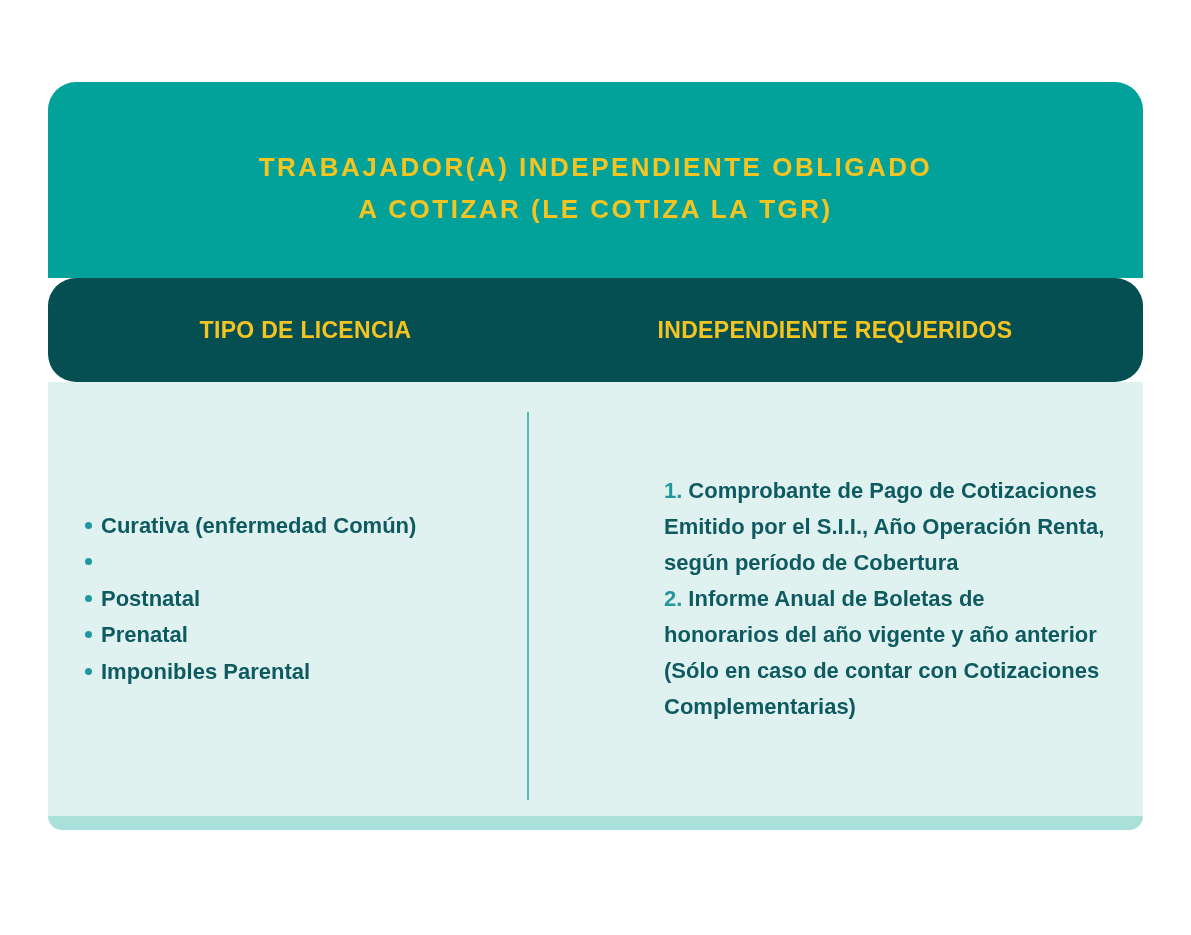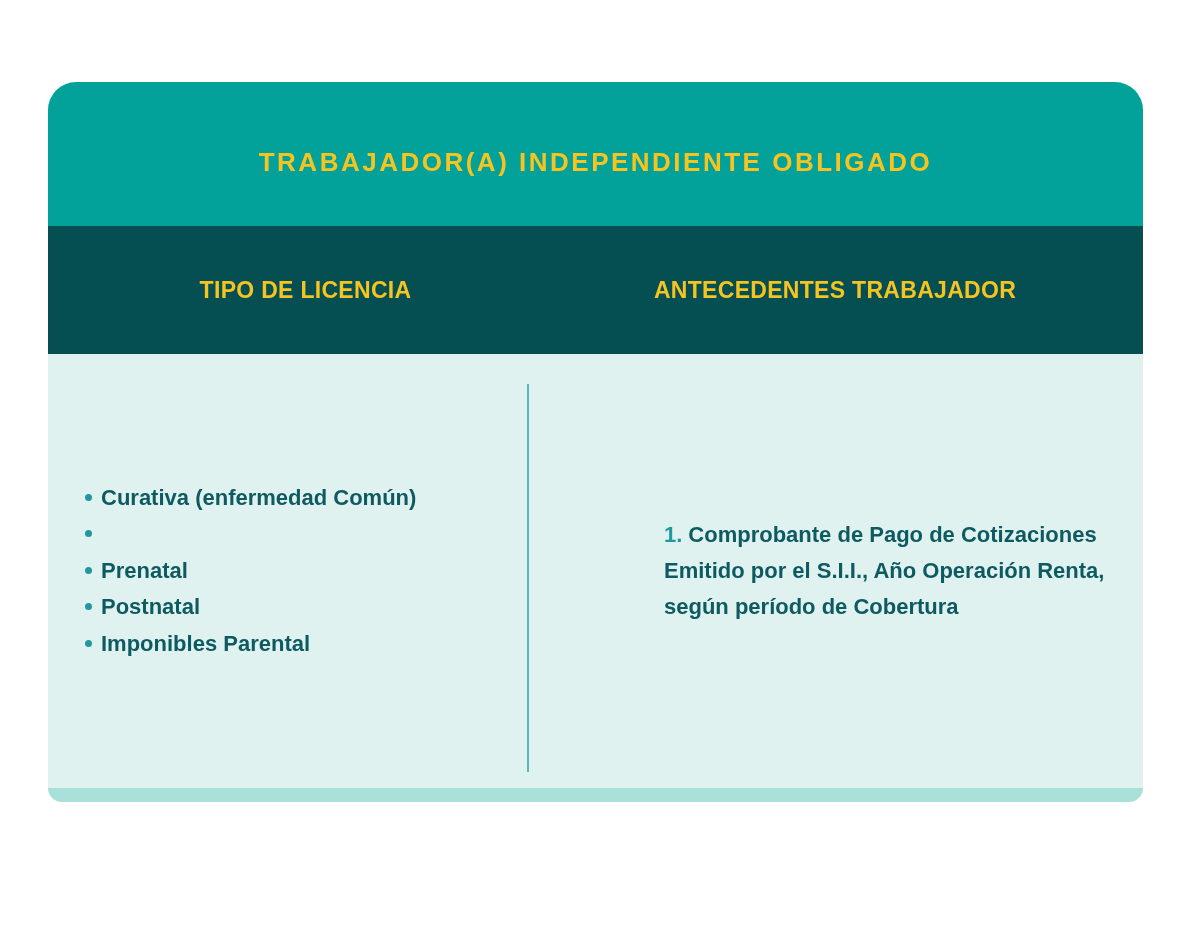--- a/index.html
+++ b/index.html
@@ -17,43 +17,44 @@
   body{font-family:"Liberation Sans","DejaVu Sans",sans-serif;}
 
   .card{
     position:absolute;
     left:48px;
     top:82px;
     width:1095px;
   }
 
   .card-header{
-    height:144px;
+    height:196px;
     background:var(--header-teal,#02A29A);
     border-radius:28px 28px 0 0;
     display:flex;
     flex-direction:column;
     justify-content:center;
     align-items:center;
     padding-top:16px;
   }
   .title-line{
     color:var(--accent-gold,#F5C421);
     font-size:26px;
     font-weight:700;
     letter-spacing:2.5px;
     line-height:42px;
     text-align:center;
   }
 
   .col-headers{
-    height:128px;
+    height:104px;
     background:var(--band-dark-teal,#054F53);
     display:flex;
     align-items:center;
+    border-radius:28px;
   }
   .col-h{
     color:var(--accent-gold,#F5C421);
     font-size:23px;
     font-weight:700;
     text-align:center;
     letter-spacing:0.3px;
   }
   .col-h.left{width:479px;padding-left:36px;}
   .col-h.right{flex:1;}
@@ -126,40 +127,42 @@
     border-radius:0 0 16px 16px;
   }
 </style>
 </head>
 <body>
 
 <div class="card">
 
   <div class="card-header">
     <div class="title-line">TRABAJADOR(A) INDEPENDIENTE OBLIGADO</div>
+    <div class="title-line">A COTIZAR (LE COTIZA LA TGR)</div>
   </div>
 
   <div class="col-headers">
     <div class="col-h left">TIPO DE LICENCIA</div>
-    <div class="col-h right">ANTECEDENTES TRABAJADOR</div>
+    <div class="col-h right">INDEPENDIENTE REQUERIDOS</div>
   </div>
 
   <div class="card-body">
     <div class="cell left-cell">
       <ul class="licencia-list">
           <li><span class="bullet-dot"></span><span>Curativa (enfermedad Común)</span></li>
           <li><span class="bullet-dot"></span></li>
+          <li><span class="bullet-dot"></span><span>Postnatal</span></li>
           <li><span class="bullet-dot"></span><span>Prenatal</span></li>
-          <li><span class="bullet-dot"></span><span>Postnatal</span></li>
           <li><span class="bullet-dot"></span><span>Imponibles Parental</span></li>
         </ul>
     </div>
     <div class="divider"></div>
     <div class="cell right-cell">
       <ol class="antecedentes-list">
           <li><span class="item-number">1.</span><span>Comprobante de Pago de Cotizaciones Emitido por el S.I.I., Año Operación Renta, según período de Cobertura</span></li>
+          <li><span class="item-number">2.</span><span>Informe Anual de Boletas de honorarios del año vigente y año anterior (Sólo en caso de contar con Cotizaciones Complementarias)</span></li>
         </ol>
     </div>
   </div>
 
   <div class="card-bottom-strip"></div>
 
 </div>
 
 </body></html>

